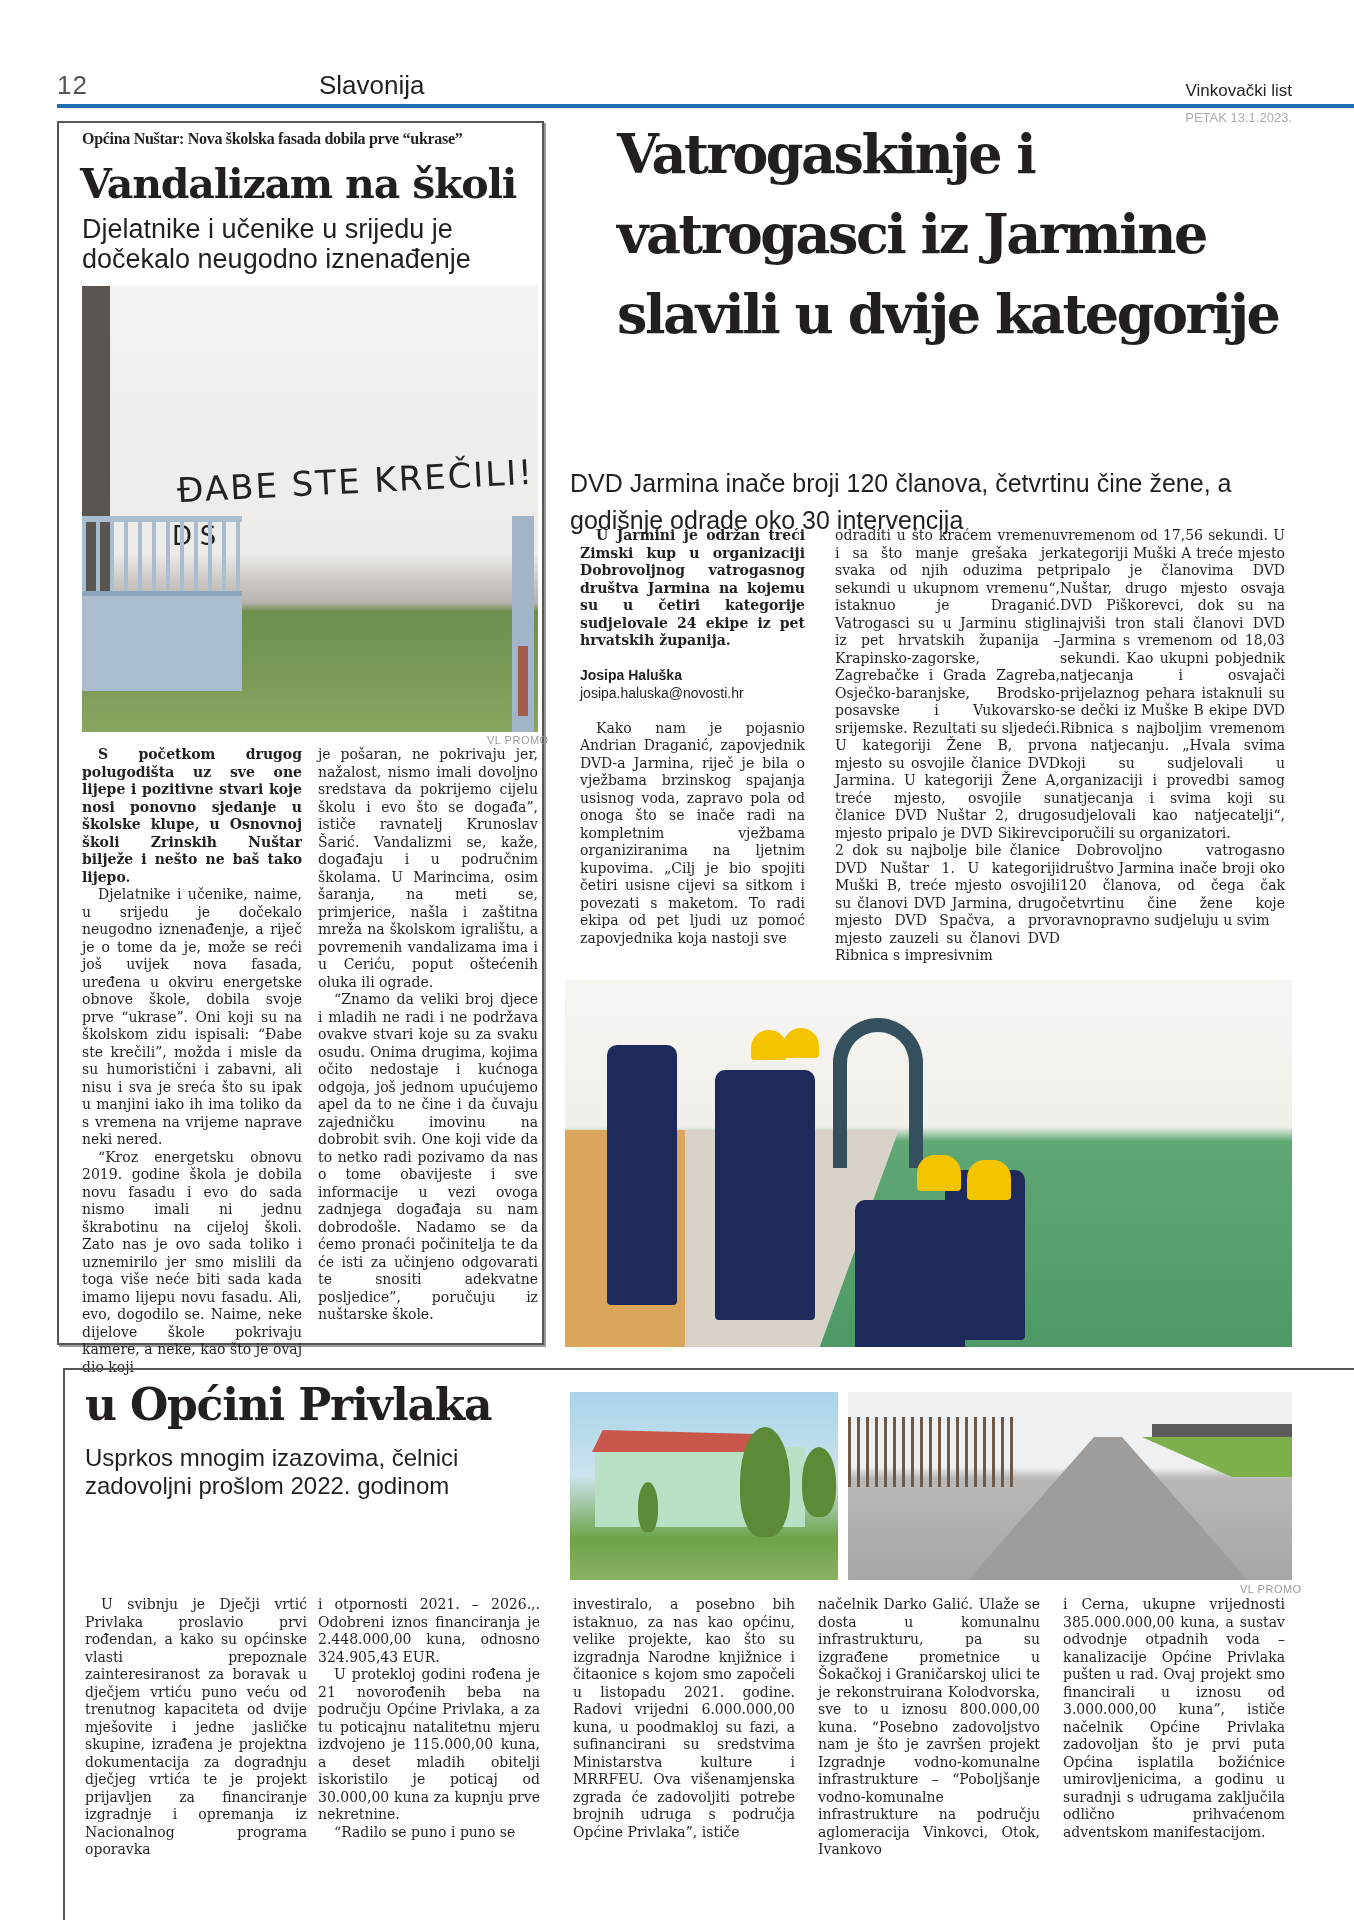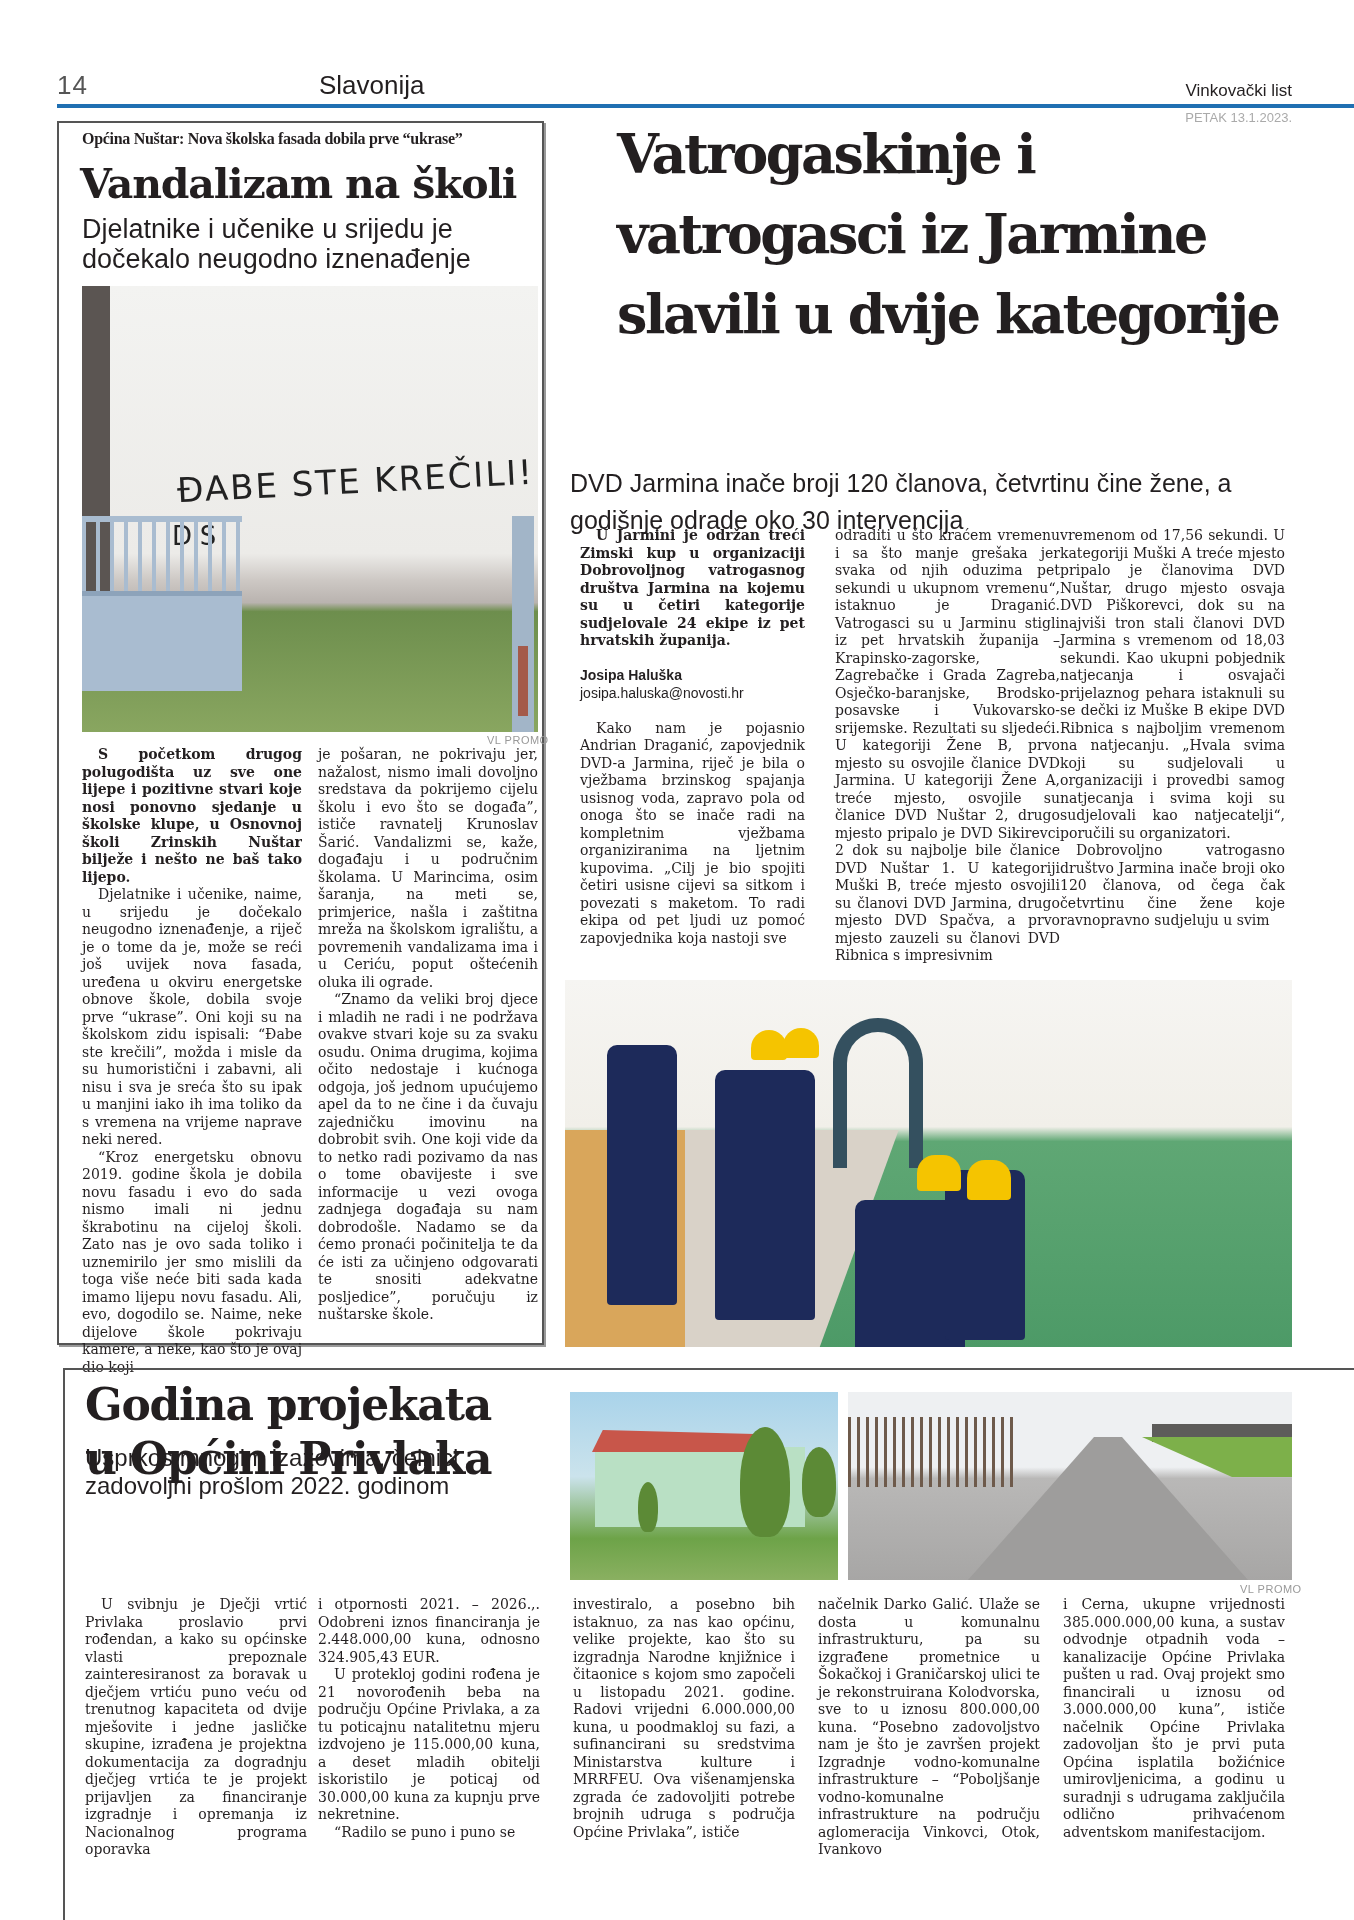--- a/index.html
+++ b/index.html
@@ -59,21 +59,21 @@
   .photo4 { left: 848px; top: 1392px; width: 444px; height: 188px; background: linear-gradient(180deg, #eef0f2 0%, #eef0f2 40%, #b9b8b7 46%, #a7a6a5 100%); }
   .road { position: absolute; left: 120px; top: 45px; width: 280px; height: 143px; background: #9e9d9c; clip-path: polygon(45% 0, 55% 0, 100% 100%, 0 100%); }
   .grass { position: absolute; right: 0; top: 45px; width: 150px; height: 40px; background: #7db04a; clip-path: polygon(0 0, 100% 0, 100% 100%, 60% 100%); }
   .rail { position: absolute; left: 0; top: 25px; width: 170px; height: 70px; background: repeating-linear-gradient(90deg, #6e5a4b 0 3px, transparent 3px 9px); }
   .wall { position: absolute; right: 0; top: 32px; width: 140px; height: 18px; background: #5d5c5a; }
 </style>
 </head>
 <body>
 
 <div class="header">
-  <span class="page-num">14</span>
+  <span class="page-num">12</span>
   <span class="section">Slavonija</span>
   <span class="date">PETAK 13.1.2023.</span>
   <span class="paper">Vinkovački list</span>
 </div>
 <div class="rule"></div>
 
 <div class="box box1"></div>
 <div class="kicker">Općina Nuštar: Nova školska fasada dobila prve “ukrase”</div>
 <div class="h1">Vandalizam na školi</div>
 <div class="deck1">Djelatnike i učenike u srijedu je dočekalo neugodno iznenađenje</div>
@@ -128,21 +128,20 @@
   <div class="helmet" style="left:218px; top:48px;"></div>
   <div class="hose"></div>
   <div class="ff" style="left:290px; top:220px; width:110px; height:150px;"></div>
   <div class="ff" style="left:380px; top:190px; width:80px; height:170px;"></div>
   <div class="helmet" style="left:352px; top:175px; width:44px; height:36px;"></div>
   <div class="helmet" style="left:402px; top:180px; width:44px; height:40px;"></div>
 </div>
 
 <div class="box box3"></div>
 <div class="h3">
-  <div>Godina projekata</div>
   <div>u Općini Privlaka</div>
 </div>
 <div class="deck3">Usprkos mnogim izazovima, čelnici zadovoljni prošlom 2022. godinom</div>
 
 <div class="photo photo3">
   <div class="house"></div>
   <div class="roof"></div>
   <div class="tree" style="left:170px; top:35px; width:50px; height:110px;"></div>
   <div class="tree" style="left:232px; top:55px;"></div>
   <div class="tree" style="left:68px; top:90px; width:20px; height:50px;"></div>

